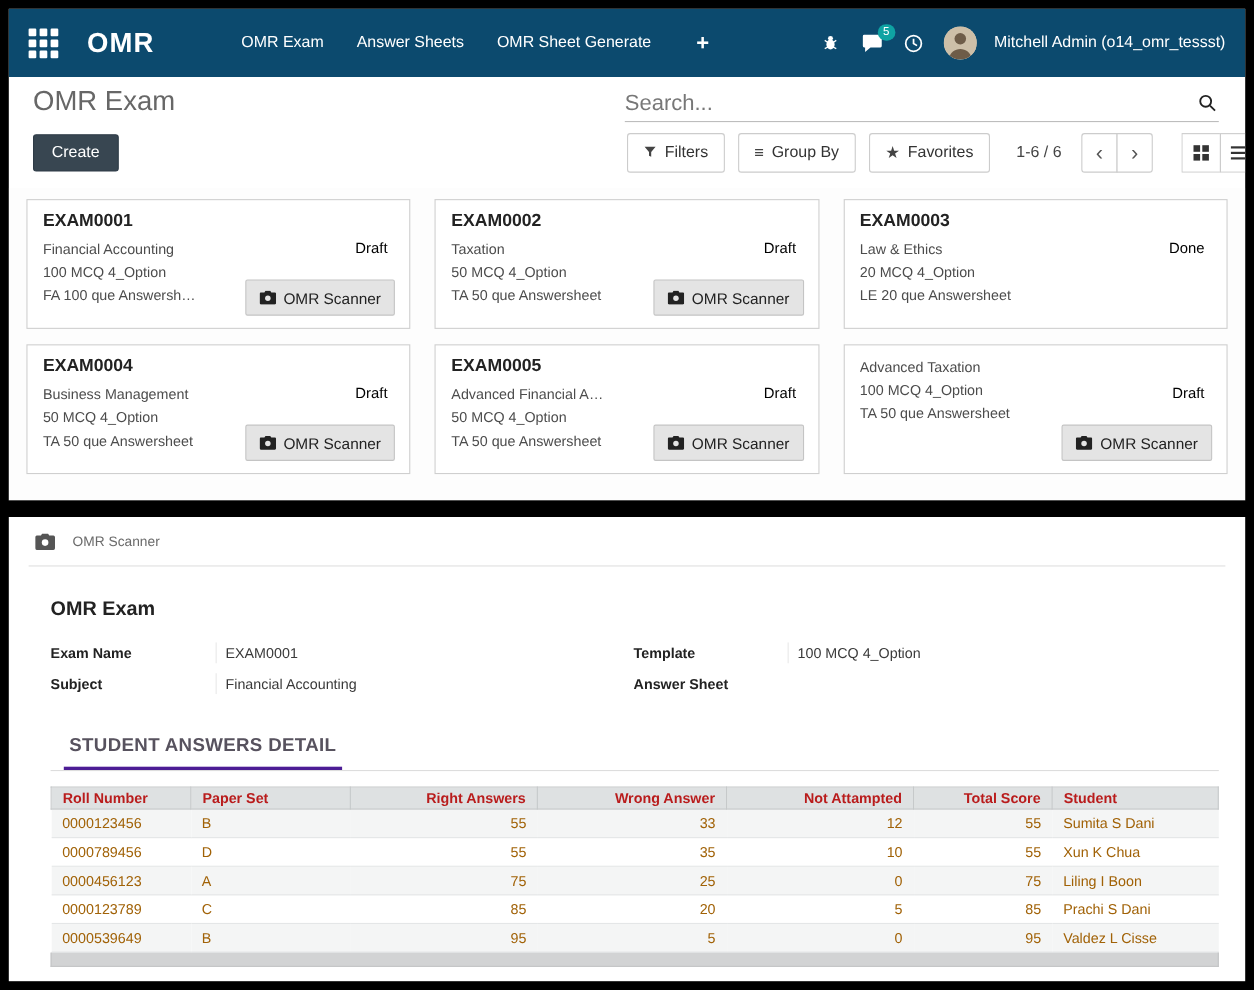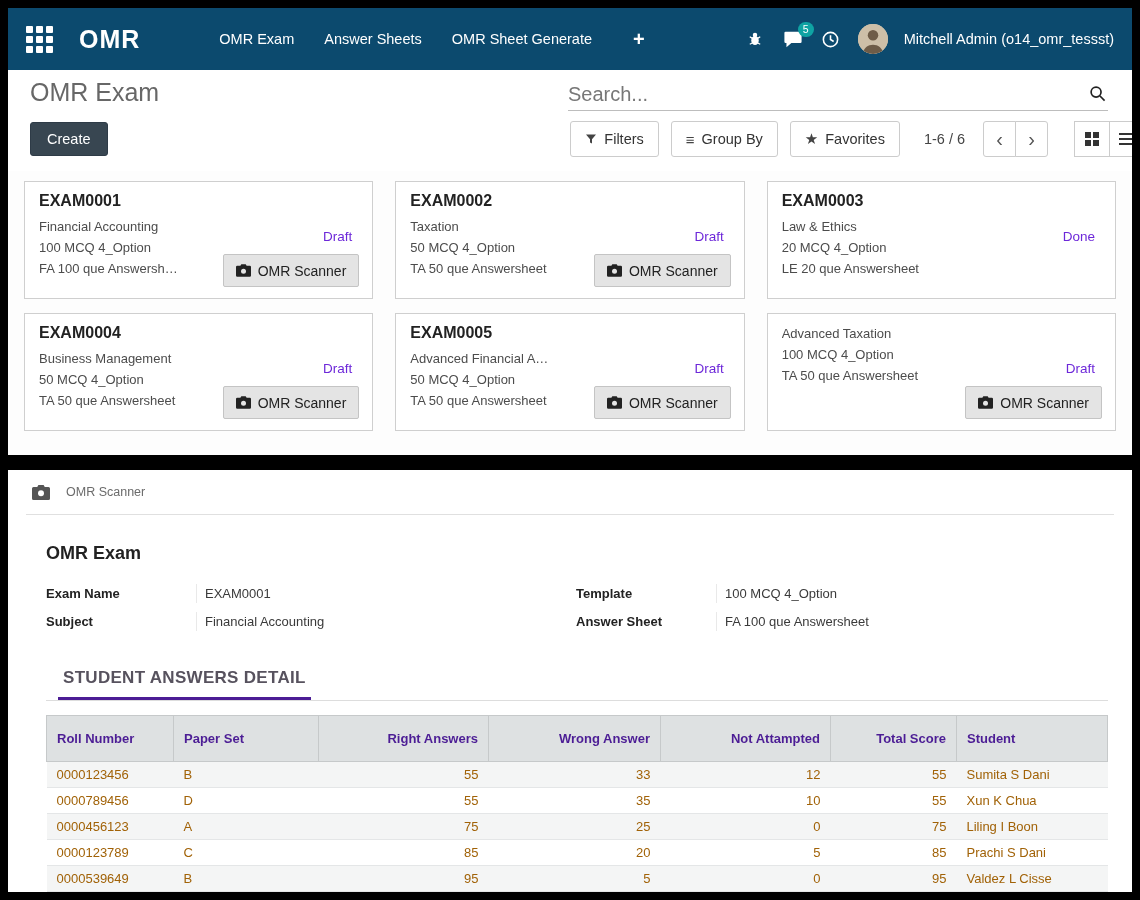--- a/index.html
+++ b/index.html
@@ -50,38 +50,38 @@
   .grid-ic { width:14px; height:14px; display:grid; grid-template-columns:1fr 1fr; gap:2px; }
   .grid-ic span { background:#333; }
   .list-ic { width:16px; display:flex; flex-direction:column; gap:3px; }
   .list-ic span { height:2px; background:#333; }
 
   
   .kanban { flex:1; background:#fdfdfd; padding:10px 16px; display:grid; grid-template-columns:repeat(3,1fr); gap:14px 22px; align-content:start; }
   .card { background:#fff; border:1px solid #cfcfcf; position:relative; height:118px; padding:10px 14px; cursor:pointer; }
   .card-name { font-size:16px; font-weight:bold; color:#222; margin-bottom:7px; }
   .card-line { font-size:13px; color:#4c4c4c; line-height:1.6; max-width:220px; white-space:nowrap; overflow:hidden; text-overflow:ellipsis; }
-  .card-status { position:absolute; top:47px; right:20px; font-size:13.5px; color:#6d28d9; }
+  .card-status { position:absolute; top:36px; right:20px; font-size:13.5px; color:#000000; }
   .scanner-btn { position:absolute; bottom:11px; right:13px; background:#e4e4e4; border:1px solid #c4c4c4; border-radius:2px; color:#222; font-size:14px; height:33px; padding:0 12px; display:inline-flex; align-items:center; gap:7px; }
   .scanner-btn svg { display:block; }
 
   
   .breadcrumb-row { height:44px; display:flex; align-items:center; padding:0 20px; }
   .bc-cam { width:26px; height:26px; border-radius:50%; display:flex; align-items:center; justify-content:center; }
   .bc-label { font-size:12.5px; color:#6b6b6b; margin-left:12px; }
   .bc-divider { border-bottom:1px solid #e0e0e0; margin:0 18px; }
   .sheet { padding:28px 24px 0 38px; }
   .sheet-title { font-size:18px; font-weight:bold; color:#222; }
   .fields { display:grid; grid-template-columns:150px 380px 140px 1fr; row-gap:9px; margin-top:20px; font-size:13px; align-items:start; }
   .flabel { font-weight:bold; color:#222; padding:2px 0; }
   .fvalue { color:#3a3a3a; border-left:1px solid #e9e9e9; padding:2px 0 2px 8px; margin-right:30px; }
   .tabs { margin-top:28px; border-bottom:1px solid #ddd; padding-left:12px; }
   .tab { display:inline-block; font-size:17px; font-weight:bold; letter-spacing:0.3px; color:#57525e; padding:9px 5px; border-bottom:3px solid #4c1d95; cursor:pointer; }
   .answers-table { width:100%; border-collapse:collapse; margin-top:14px; font-size:13px; table-layout:fixed; }
-  .answers-table th { background:#dee1e2; color:#4c1d95; font-weight:bold; text-align:left; padding:15px 10px; border:1px solid #c6c9ca; cursor:pointer; }
+  .answers-table th { background:#dee1e2; color:#b91c1c; font-weight:bold; text-align:left; padding:2px 10px; border:1px solid #c6c9ca; cursor:pointer; }
   .answers-table th.num, .answers-table td.num { text-align:right; }
   .answers-table td { color:#a16207; padding:5px 10px; border-bottom:1px solid #e4e6e7; }
   .answers-table tbody tr:nth-child(odd) { background:#f4f5f5; }
   .answers-table tbody tr:nth-child(even) { background:#fff; }
   .table-footer { height:13px; background:#d2d3d4; border:1px solid #c4c5c6; border-top:none; }
 </style>
 </head>
 <body>
 
 <div class="frame">
@@ -311,21 +311,20 @@
       <div class="sheet-title">OMR Exam</div>
 
       <div class="fields">
         <div class="flabel">Exam Name</div>
         <div class="fvalue">EXAM0001</div>
         <div class="flabel">Template</div>
         <div class="fvalue">100 MCQ 4_Option</div>
         <div class="flabel">Subject</div>
         <div class="fvalue">Financial Accounting</div>
         <div class="flabel">Answer Sheet</div>
-        <div class="fvalue">FA 100 que Answersheet</div>
       </div>
 
       <div class="tabs">
         <span class="tab">STUDENT ANSWERS DETAIL</span>
       </div>
 
       <table class="answers-table">
         <colgroup>
           <col style="width:127px">
             <col style="width:145px">

